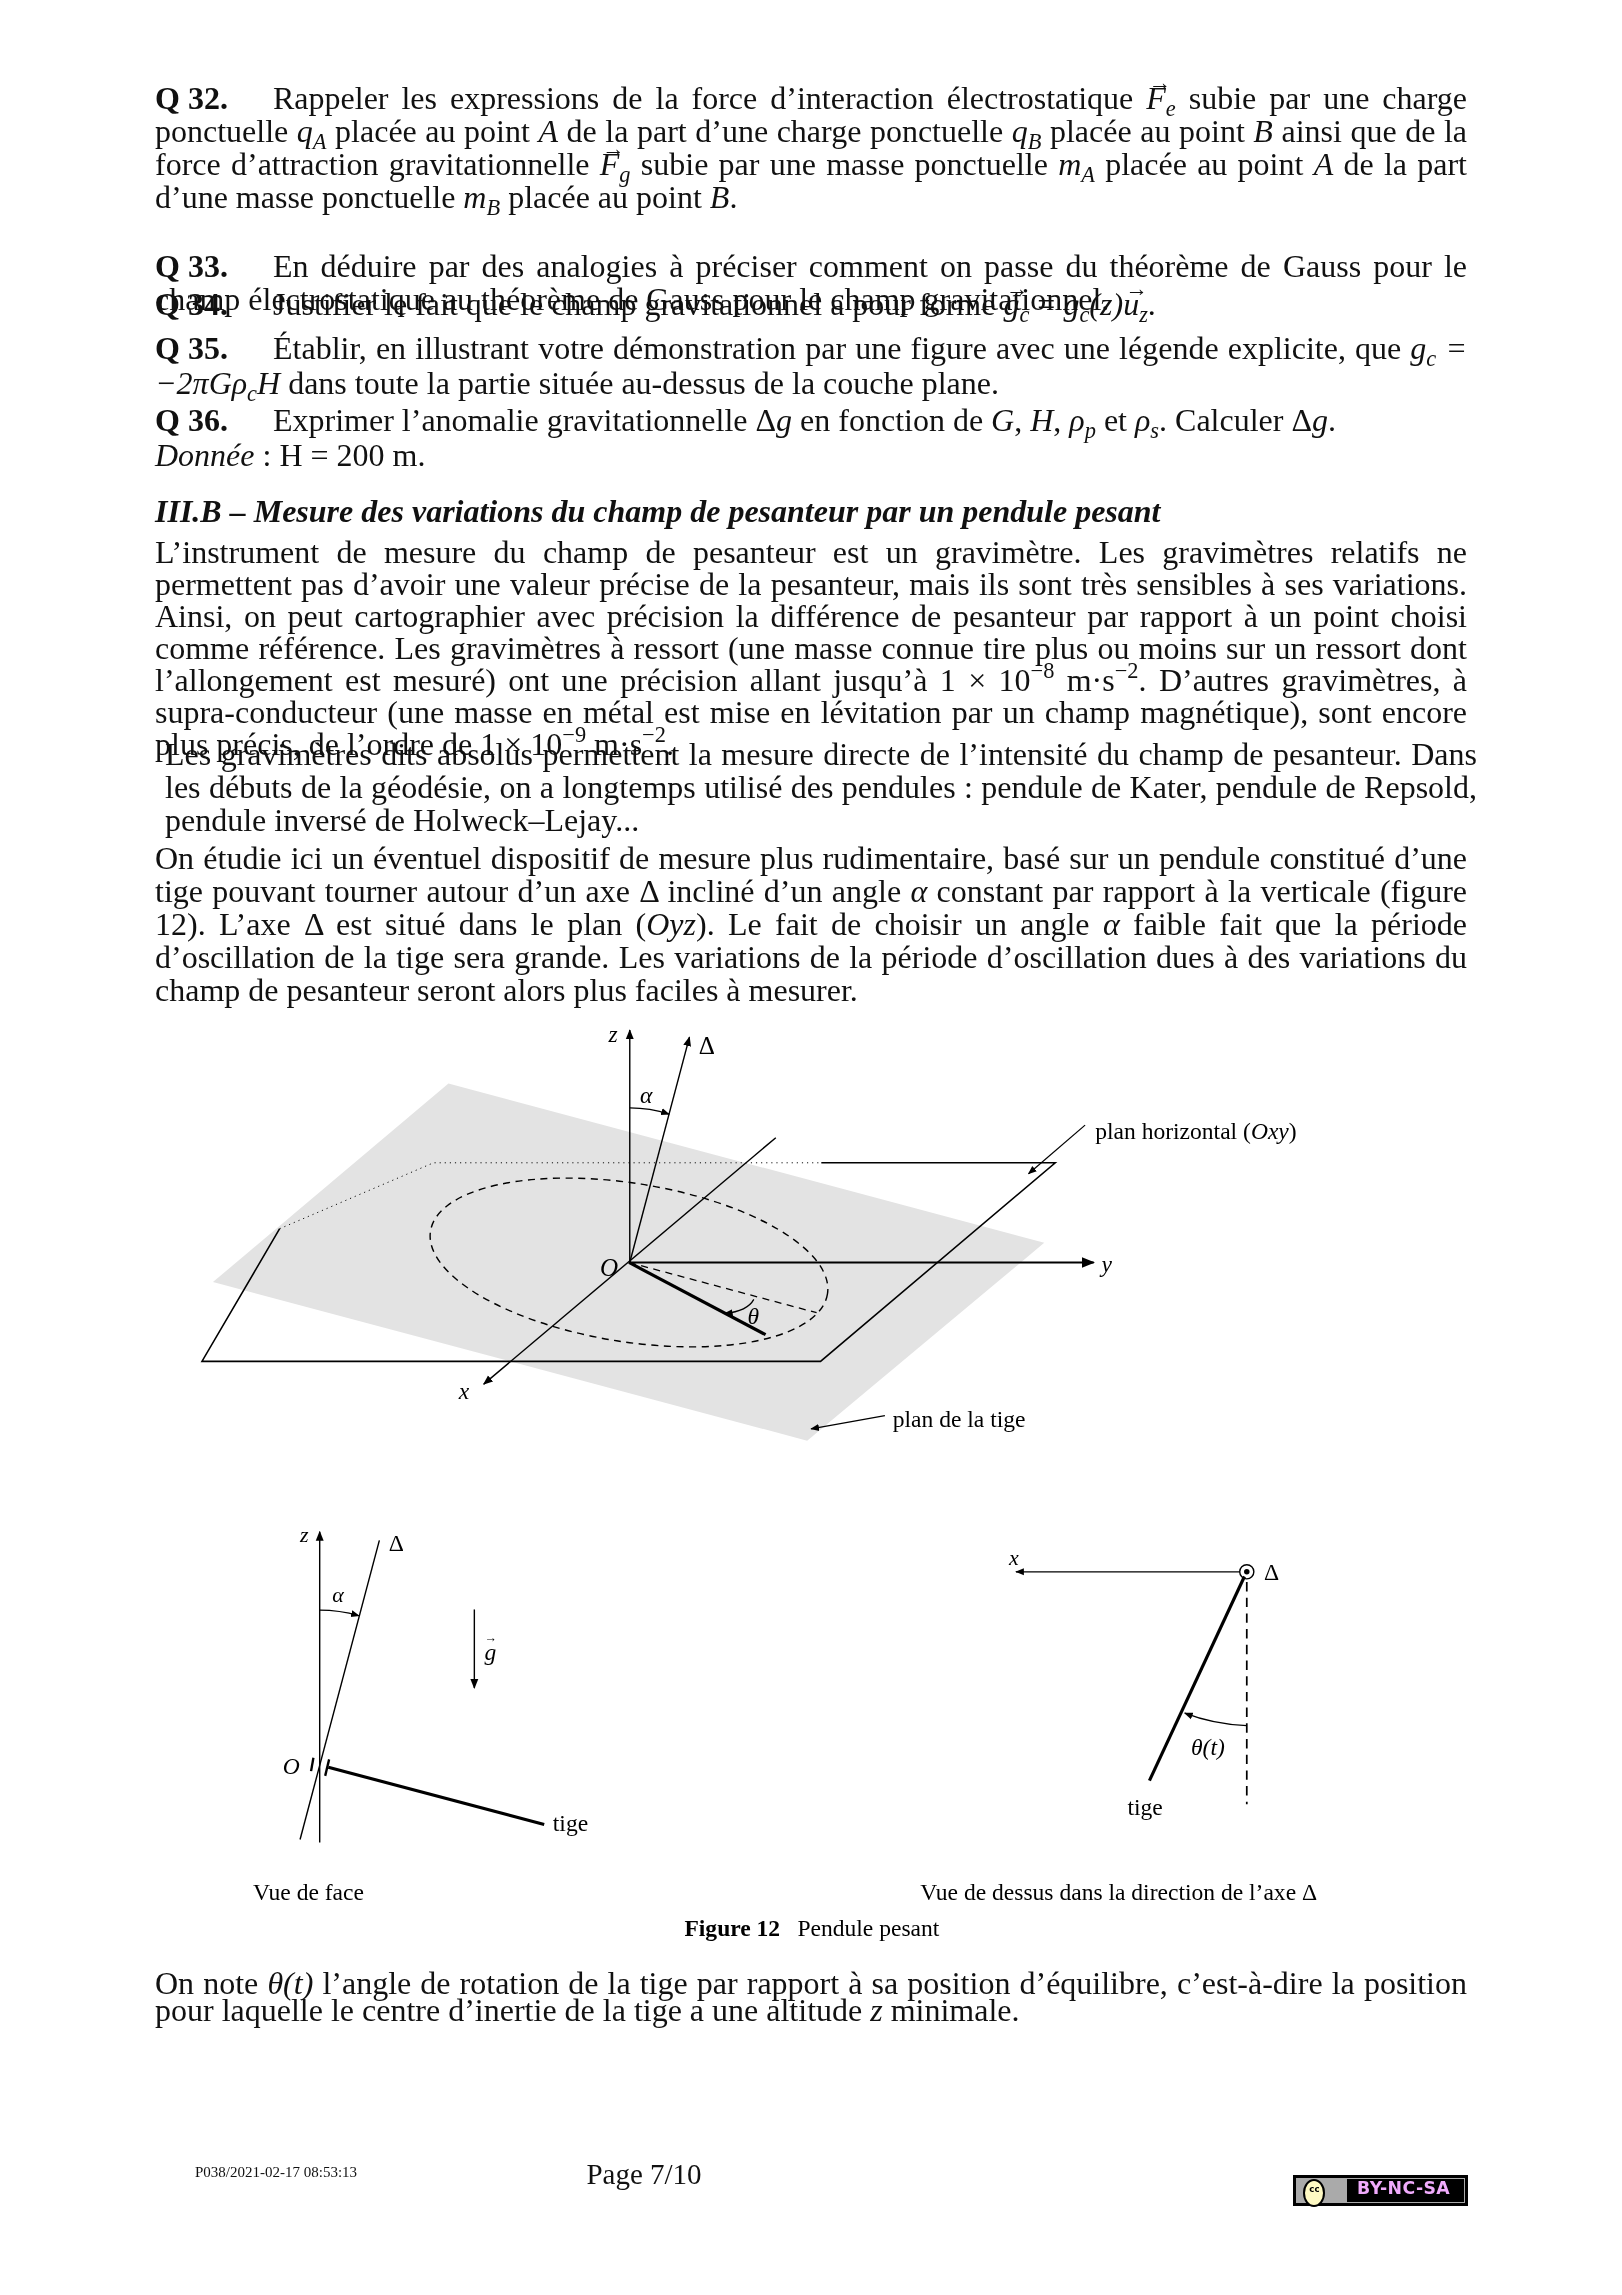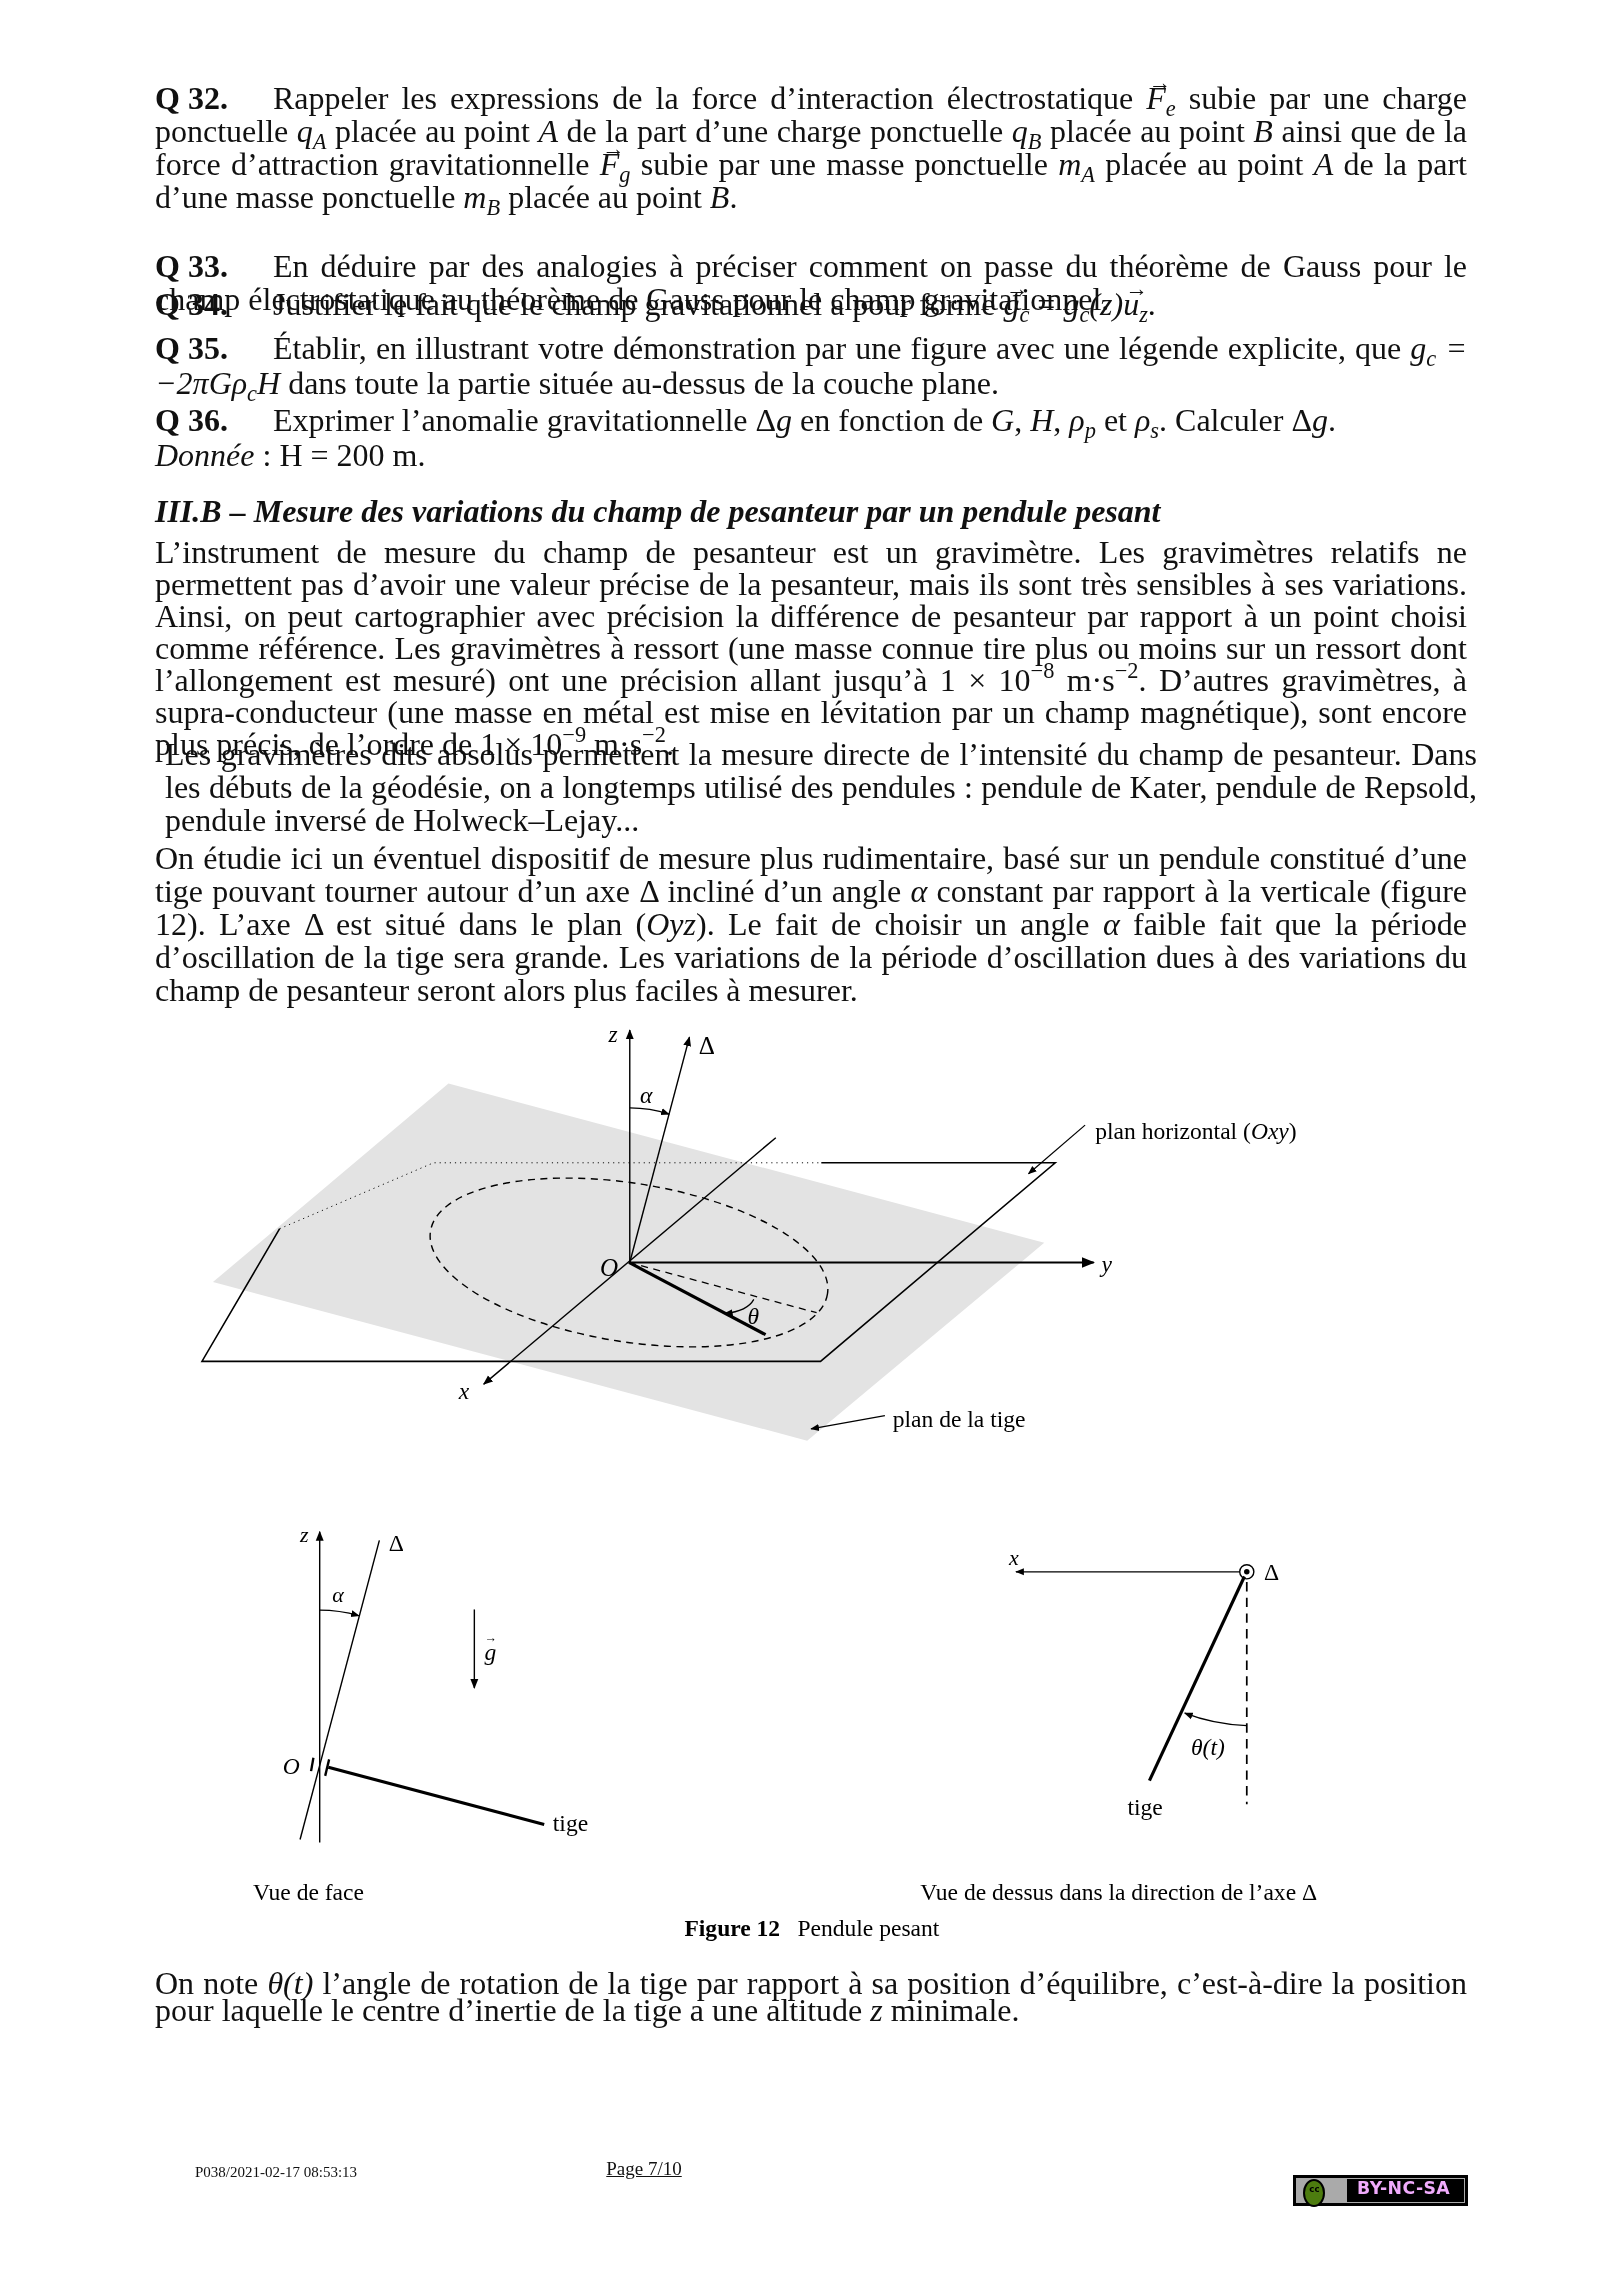--- a/index.html
+++ b/index.html
@@ -9,27 +9,27 @@
          text-align: justify; font-family: "Liberation Serif", "DejaVu Serif", serif; }
   .q { font-weight: bold; display: inline-block; width: 118px; }
   .i { font-style: italic; }
   .heading { font-style: italic; font-weight: bold; }
   sub { font-size: 0.7em; line-height: 0; vertical-align: -0.3em; }
   sup { font-size: 0.7em; line-height: 0; vertical-align: 0.6em; }
   .vec { position: relative; display: inline-block; }
   .vec::before { content: "\2192"; position: absolute; top: -0.72em; left: 0.1em; font-size: 0.7em; font-style: normal; }
   svg text { font-family: "Liberation Serif", "DejaVu Serif", serif; }
   .footer-left { position: absolute; left: 155px; top: 2164px; font-size: 15px; font-family: "Liberation Serif", serif; margin-left: 40px; }
-  .footer-center { position: absolute; left: 0; width: 1288px; top: 2158px; text-align: center; font-size: 19px; font-family: "Liberation Serif", serif; text-decoration: underline; }
+  .footer-center { position: absolute; left: 0; width: 1288px; top: 2158px; text-align: center; font-size: 29px; font-family: "Liberation Serif", serif; }
   .cc-badge { position: absolute; left: 1293px; top: 2175px; width: 175px; height: 31px; background: #000;
               border: 1.6px solid #000; box-sizing: border-box; display: flex; align-items: center; }
   .cc-inner { position: absolute; left: 2.4px; top: 2.4px; right: 2.4px; bottom: 2.4px; border: 1.2px solid #aaa; }
   .cc-gray { position: absolute; left: 3.1px; top: 3.1px; width: 50px; bottom: 3.1px; background: #aaaaaa; }
   .cc-circle { position: absolute; left: 9.4px; top: 3.1px; width: 22px; height: 28px; border-radius: 50%;
-               background: #4d7c0f; border: 2.4px solid #000; box-sizing: border-box; font-family: "DejaVu Sans", sans-serif;
+               background: #fef9c3; border: 2.4px solid #000; box-sizing: border-box; font-family: "DejaVu Sans", sans-serif;
                font-weight: bold; font-size: 8.6px; line-height: 17.3px; text-align: center; color: #000; }
   .cc-text { position: absolute; left: 63px; top: 2.4px; color: #f0abfc; font-family: "DejaVu Sans", sans-serif; font-weight: bold; font-size: 17.3px; letter-spacing: 0.4px; }
 </style>
 </head>
 <body>
 
 <div class="blk" style="top:82px;">
   <span class="q">Q 32.</span><span>Rappeler les expressions de la force d’interaction électrostatique </span><span class="i vec">F</span><sub class="i">e</sub><span> subie par une charge ponctuelle </span><span class="i">q</span><sub class="i">A</sub><span> placée au point </span><span class="i">A</span><span> de la part d’une charge ponctuelle </span><span class="i">q</span><sub class="i">B</sub><span> placée au point </span><span class="i">B</span><span> ainsi que de la force d’attraction gravitationnelle </span><span class="i vec">F</span><sub class="i">g</sub><span> subie par une masse ponctuelle </span><span class="i">m</span><sub class="i">A</sub><span> placée au point </span><span class="i">A</span><span> de la part d’une masse ponctuelle </span><span class="i">m</span><sub class="i">B</sub><span> placée au point </span><span class="i">B</span><span>.</span>
 </div>
 

